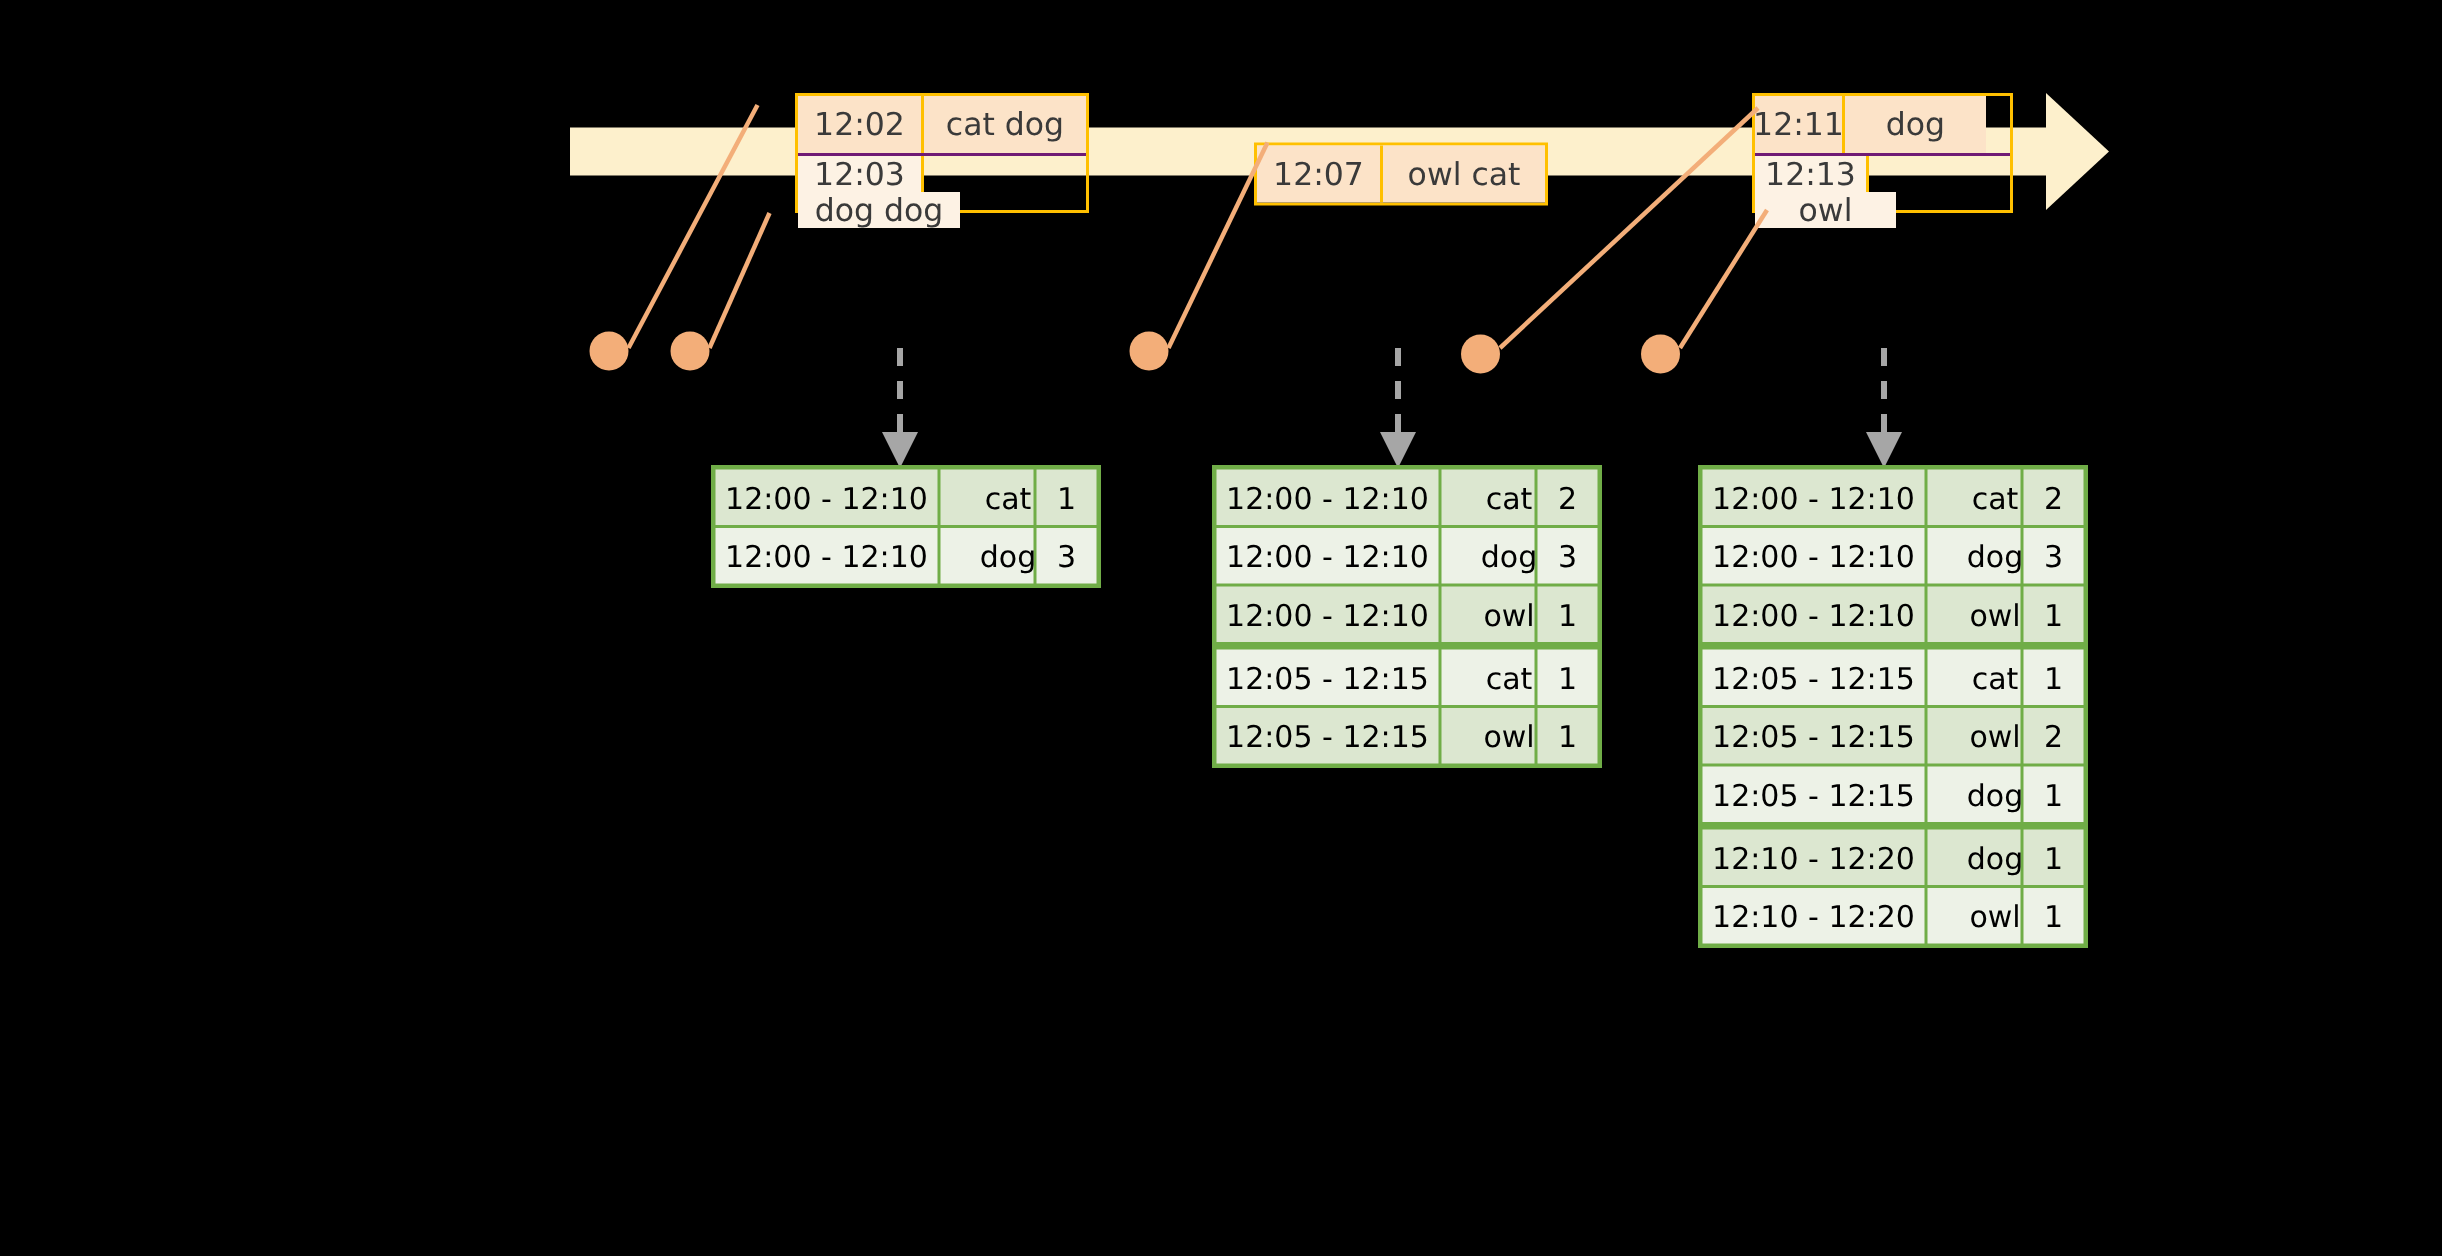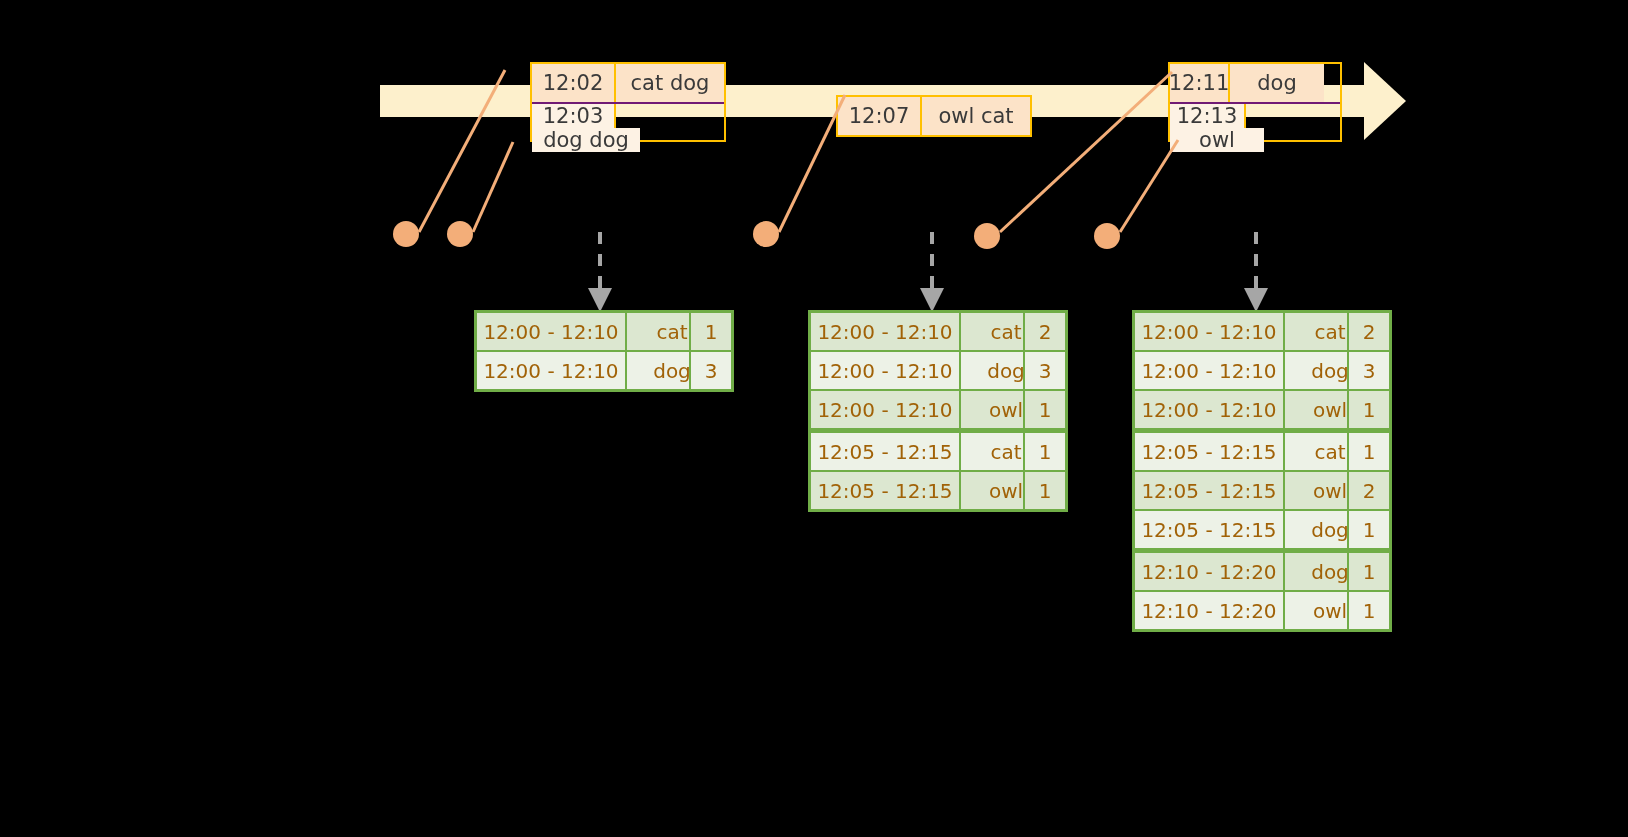--- a/index.html
+++ b/index.html
@@ -97,21 +97,21 @@
     box-sizing: border-box;
   }
   .res-row + .res-row { margin-top: 2px; }
   .res-row.group-end + .res-row { margin-top: 5px; }
   .res-win, .res-key, .res-cnt {
     box-sizing: border-box;
     display: flex;
     align-items: center;
     justify-content: center;
     font-size: 20px;
-    color: #a16207;
+    color: #000000;
     white-space: nowrap;
   }
   .res-win { width: 148px; }
   .res-key { width: 62px; margin-left: 2px; padding-left: 28px; }
   .res-cnt { width: 40px; margin-left: 2px; }
   .shade-a .res-win, .shade-a .res-key, .shade-a .res-cnt { background: #DCE7D0; }
   .shade-b .res-win, .shade-b .res-key, .shade-b .res-cnt { background: #EDF2E7; }
 </style>
 </head>
 <body>

